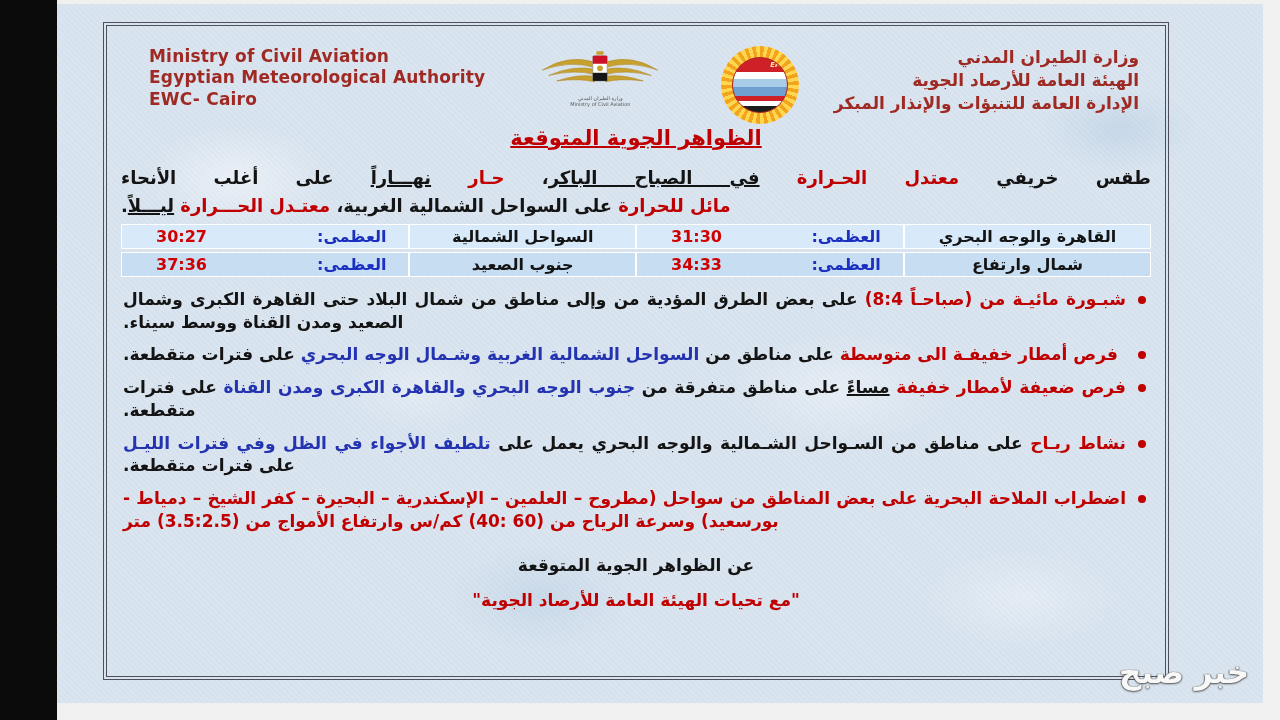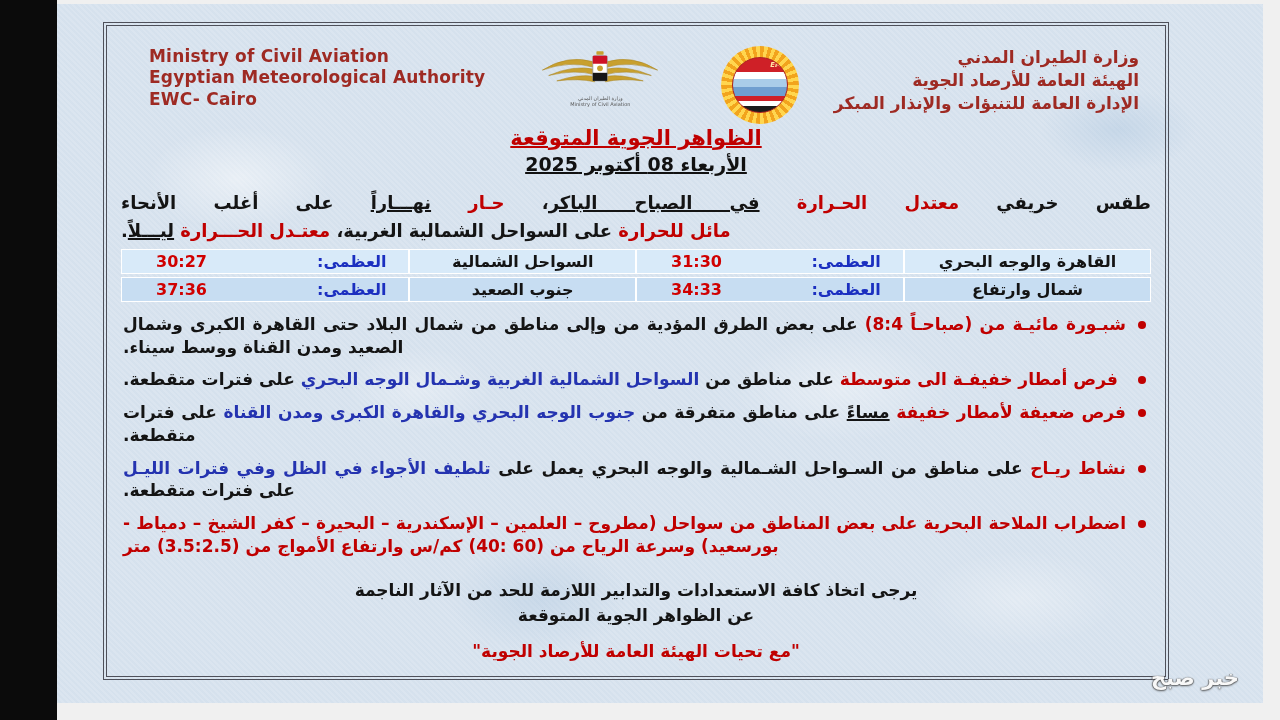--- a/index.html
+++ b/index.html
@@ -72,21 +72,21 @@
   .seg.c-red { color:#c00000; }
   .seg.c-blue { color:#2433b0; }
   .seg.c-black { color:#141414; }
   .seg.und { text-decoration:underline; text-decoration-thickness:1.5px; }
   .seg.ltr { direction:ltr; unicode-bidi:isolate; }
 
   
   .footer { direction:rtl; text-align:center; font-size:17px; margin-top:20px; line-height:1.5; color:#141414; }
   .closing { direction:rtl; text-align:center; color:#c00000; font-size:17px; margin-top:12px; }
 
-  .watermark { position:absolute; right:24px; bottom:13px; font-size:21px; font-weight:bold;
+  .watermark { position:absolute; right:14px; bottom:13px; font-size:31px; font-weight:bold;
     color:rgba(255,255,255,.96); direction:rtl;
     text-shadow:0 1px 2px rgba(70,70,70,.9), 1px 0 1px rgba(90,90,90,.6), -1px 0 1px rgba(90,90,90,.6); }
 </style>
 </head>
 <body>
 
 <div class="page">
   <div class="black-bar"></div>
 
   <div class="photo">
@@ -127,21 +127,20 @@
 
         <div class="ar-block">
           <div>وزارة الطيران المدني</div>
           <div>الهيئة العامة للأرصاد الجوية</div>
           <div>الإدارة العامة للتنبؤات والإنذار المبكر</div>
         </div>
       </div>
 
       <div class="title-block">
         <div class="doc-title">الظواهر الجوية المتوقعة</div>
-        <div class="doc-date"><span>الأربعاء 08 أكتوبر 2025</span></div>
       </div>
 
       <div class="intro">
         <div class="l1"><span class="seg c-black">طقس خريفي </span><span class="seg c-red">معتدل الحـرارة </span><span class="seg c-black und">في الصباح الباكر</span><span class="seg c-black">، </span><span class="seg c-red">حـار </span><span class="seg c-black und">نهـــاراً</span><span class="seg c-black"> على أغلب الأنحاء</span></div>
         <div class="l2"><span class="seg c-red">مائل للحرارة </span><span class="seg c-black">على السواحل الشمالية الغربية، </span><span class="seg c-red">معتـدل الحـــرارة </span><span class="seg c-black und">ليـــلاً</span><span class="seg c-black">.</span></div>
       </div>
 
       <div class="temps">
         <div class="trow r1">
           <div class="tcell">القاهرة والوجه البحري</div>
@@ -186,21 +185,20 @@
           <span class="bdot"></span>
           <span><span class="seg c-red">نشاط ريـاح </span><span class="seg c-black">على مناطق من السـواحل الشـمالية والوجه البحري يعمل على </span><span class="seg c-blue">تلطيف الأجواء في الظل وفي فترات الليـل </span><span class="seg c-black">على فترات متقطعة.</span></span>
         </div>
         <div class="bullet">
           <span class="bdot"></span>
           <span><span class="seg c-red">اضطراب الملاحة البحرية على بعض المناطق من سواحل (مطروح – العلمين – الإسكندرية – البحيرة – كفر الشيخ – دمياط - بورسعيد) وسرعة الرياح من </span><span class="seg c-red ltr">(40: 60)</span><span class="seg c-red"> كم/س وارتفاع الأمواج من </span><span class="seg c-red ltr">(3.5:2.5)</span><span class="seg c-red"> متر</span></span>
         </div>
       </div>
 
       <div class="footer">
-        <div>يرجى اتخاذ كافة الاستعدادات والتدابير اللازمة للحد من الآثار الناجمة</div>
         <div>عن الظواهر الجوية المتوقعة</div>
       </div>
       <div class="closing">"مع تحيات الهيئة العامة للأرصاد الجوية"</div>
 
     </div>
 
     <div class="watermark">خبر صبح</div>
   </div>
 </div>
 

